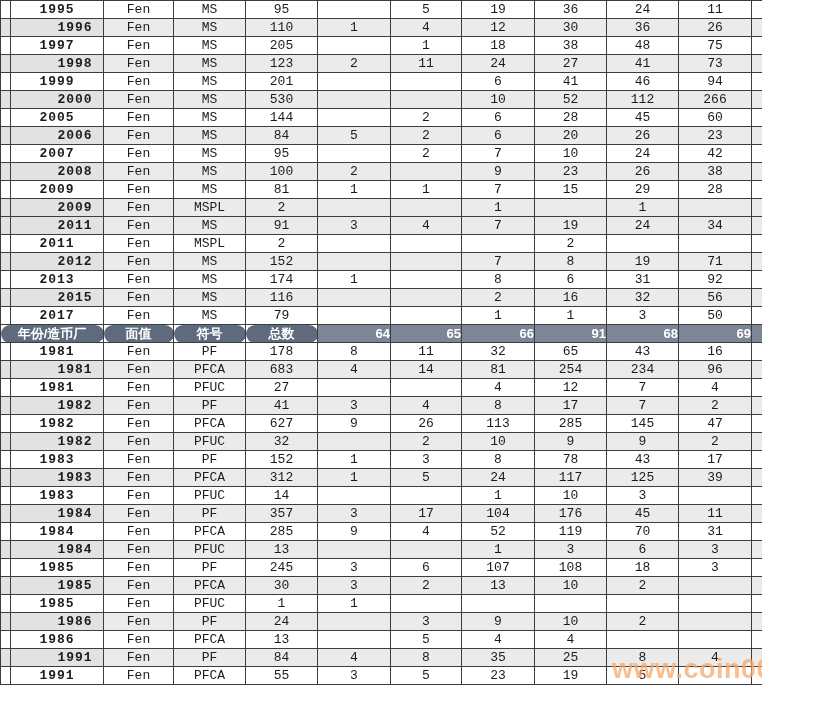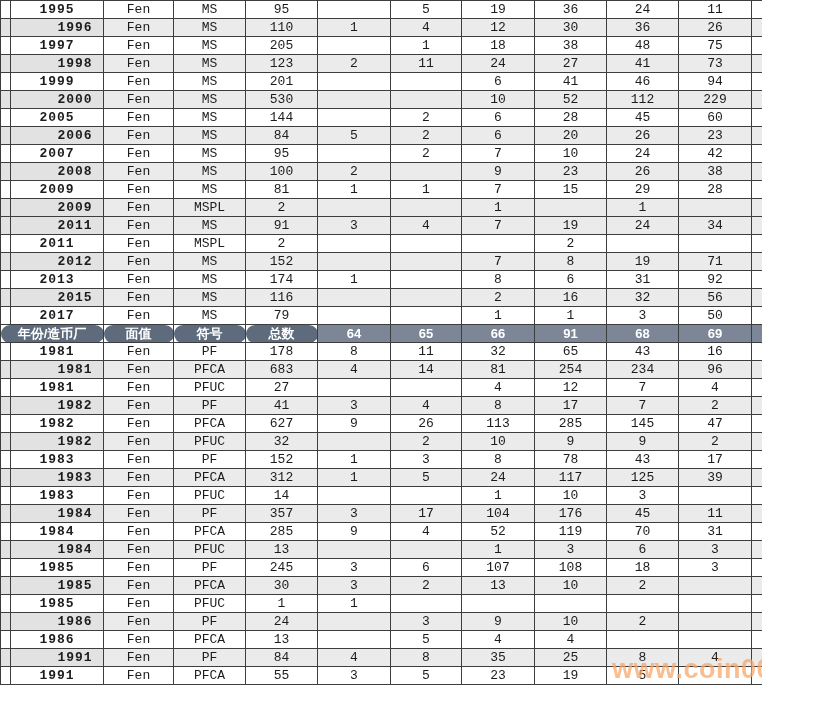--- a/index.html
+++ b/index.html
@@ -44,21 +44,21 @@
     letter-spacing: 1px;
   }
   
   tr.header td {
     font-family: "Liberation Sans", "DejaVu Sans", sans-serif;
     font-weight: bold;
     font-size: 13px;
     color: var(--hdr-text, #ffffff);
   }
   tr.header td.hd { background: var(--hdr-dark, #5e6b7d); border-radius: 9px; }
-  tr.header td.hg { background: var(--hdr-light, #7c8697); }
+  tr.header td.hg { background: var(--hdr-light, #7c8697); text-align: right; }
   .watermark {
     position: absolute;
     left: 612px;
     top: 654px;
     font-family: "Liberation Sans", "DejaVu Sans", sans-serif;
     font-weight: bold;
     font-size: 27px;
     letter-spacing: 0.5px;
     color: var(--wm, #f7a76b);
     opacity: 0.75;
@@ -160,21 +160,21 @@
           <td class="shade"></td>
           <td class="shade year">2000</td>
           <td>Fen</td>
           <td>MS</td>
           <td>530</td>
           <td></td>
           <td></td>
           <td>10</td>
           <td>52</td>
           <td>112</td>
-          <td>229</td>
+          <td>266</td>
           <td>90</td>
         </tr>
         <tr>
           <td class="shade"></td>
           <td class="shade year">2005</td>
           <td>Fen</td>
           <td>MS</td>
           <td>144</td>
           <td></td>
           <td>2</td>

